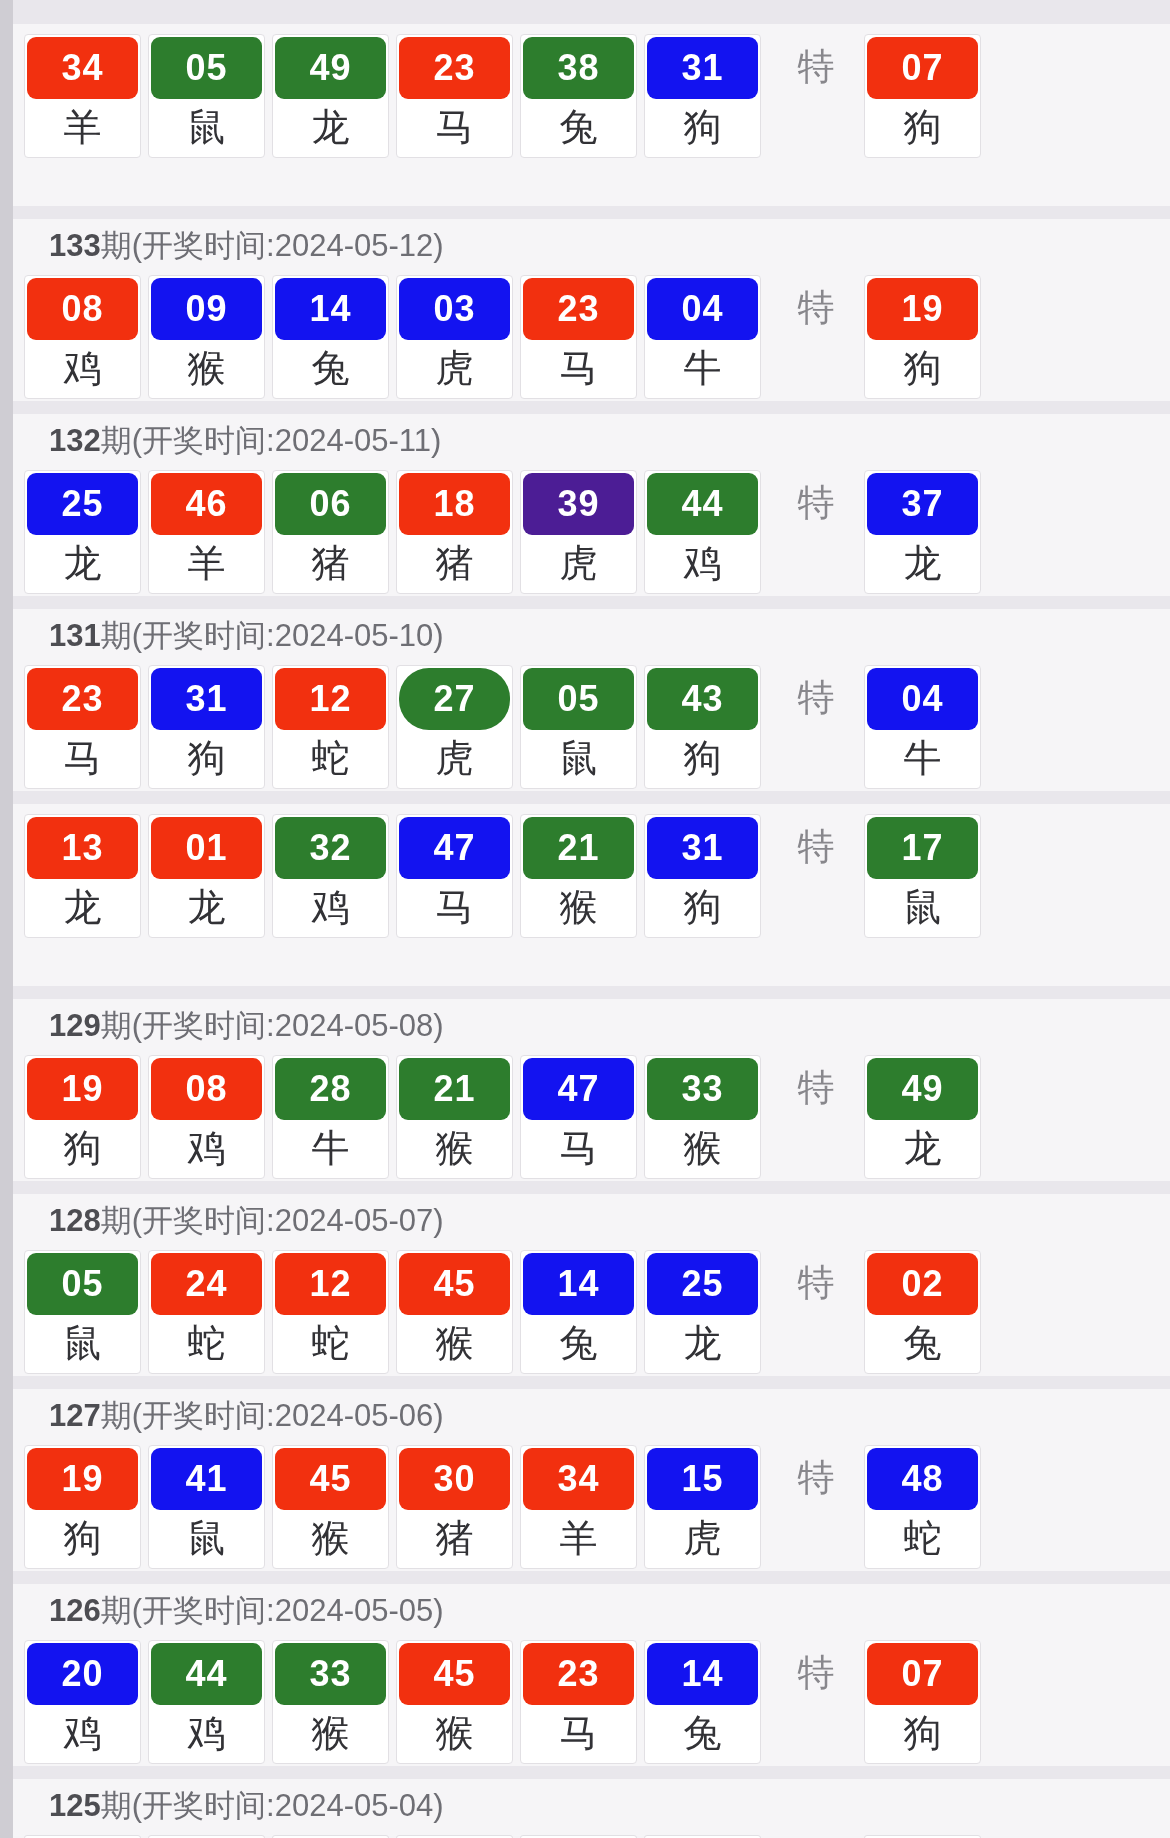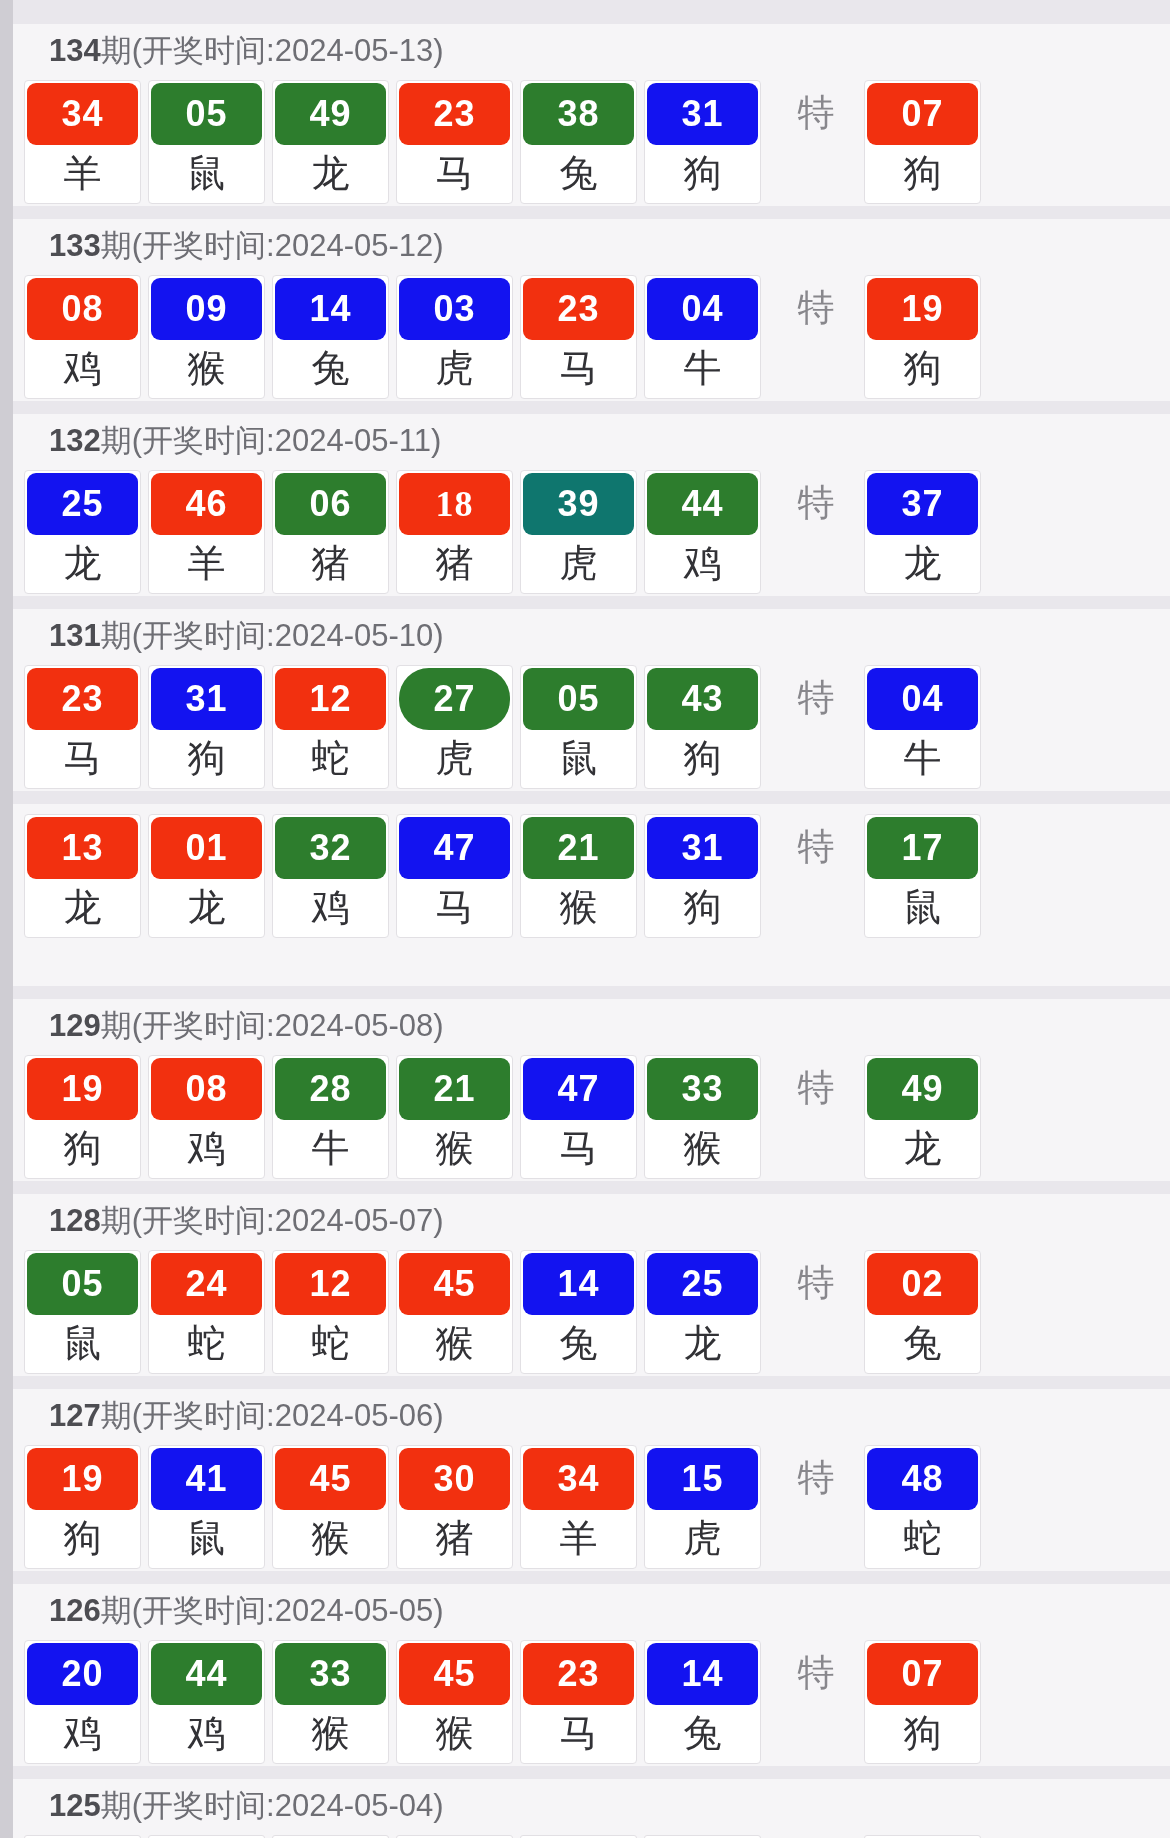--- a/index.html
+++ b/index.html
@@ -47,21 +47,20 @@
     display:flex; align-items:center; justify-content:center;
     font-size:37px; color:#88878c;
   }
 </style>
 </head>
 <body>
 
 <div class="left-strip"></div>
 <div class="results-list">
   <section class="period">
-    <div class="period-title"><span class="num">134</span><span>期(开奖时间:2024-05-13)</span></div>
     <div class="cells-row">
       <div class="cell">
     <div class="ball" style="background: rgb(242, 48, 15);">
             <span>34</span>
           </div>
     <div class="zodiac">羊</div>
   </div>
         <div class="cell">
     <div class="ball" style="background: rgb(45, 125, 45);">
             <span>05</span>
@@ -166,27 +165,27 @@
           </div>
     <div class="zodiac">羊</div>
   </div>
         <div class="cell">
     <div class="ball" style="background: rgb(45, 125, 45); text-align: center;">
             <span>06</span>
           </div>
     <div class="zodiac">猪</div>
   </div>
         <div class="cell">
-    <div class="ball" style="background: rgb(242, 48, 15); font-family: Liberation Serif, serif;">
+    <div class="ball" style="background: rgb(242, 48, 15);">
             <span>18</span>
           </div>
     <div class="zodiac">猪</div>
   </div>
         <div class="cell">
-    <div class="ball" style="background: #0f766e;">
+    <div class="ball" style="background: #4c1d95;">
             <span>39</span>
           </div>
     <div class="zodiac">虎</div>
   </div>
         <div class="cell">
     <div class="ball" style="background: rgb(45, 125, 45);">
             <span>44</span>
           </div>
     <div class="zodiac">鸡</div>
   </div>

